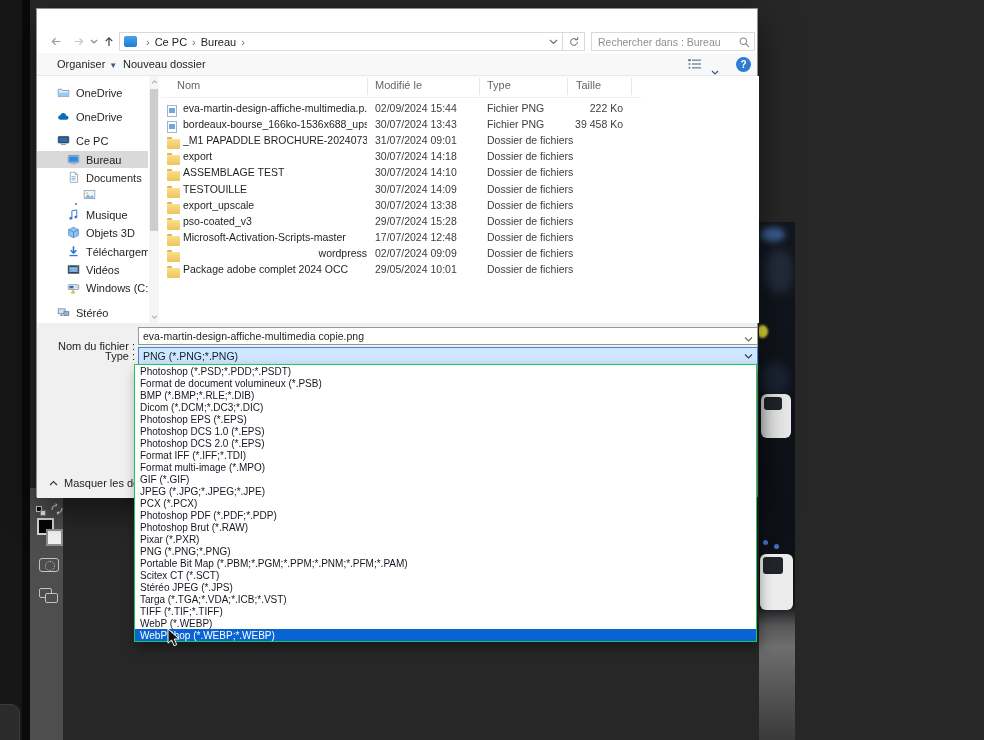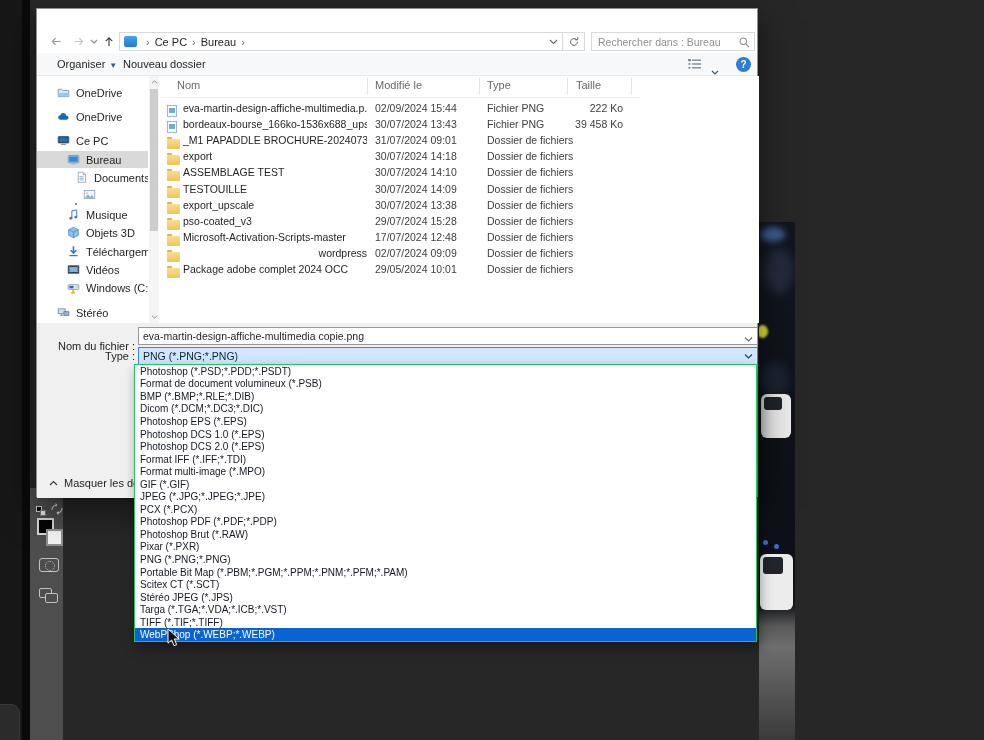--- a/index.html
+++ b/index.html
@@ -280,21 +280,21 @@
         <div class="side-row selected" style="top: 75px; padding-left: 30px;">
           <span class="sic">
             <svg width="13" height="13" viewBox="0 0 16 16">
               <rect x="1.5" y="3" width="13" height="9" rx="1" fill="#d7e6f2" stroke="#6b8aa6"></rect>
               <rect x="2.6" y="4.1" width="10.8" height="6.8" fill="#2f8be0"></rect>
               <rect x="5" y="12.6" width="6" height="1.4" fill="#9ab0c4"></rect>
             </svg>
           </span>
           <span>Bureau</span>
         </div>
-        <div class="side-row" style="top: 93px; padding-left: 38px;">
+        <div class="side-row" style="top: 93px; padding-left: 30px;">
           <span class="sic">
             <svg width="13" height="13" viewBox="0 0 16 16">
               <path d="M4 1.5h6l3 3V14H4z" fill="#fff" stroke="#8aa0b5"></path>
               <path d="M10 1.5v3h3" fill="none" stroke="#8aa0b5"></path>
               <path d="M5.5 7h5M5.5 9h5M5.5 11h5" stroke="#7ba0c8"></path>
             </svg>
           </span>
           <span>Documents</span>
         </div>
         <div class="side-row" style="top: 112px;  flex-direction: column;">
@@ -498,20 +498,21 @@
       <div class="dd-item">PCX (*.PCX)</div>
       <div class="dd-item">Photoshop PDF (*.PDF;*.PDP)</div>
       <div class="dd-item">Photoshop Brut (*.RAW)</div>
       <div class="dd-item">Pixar (*.PXR)</div>
       <div class="dd-item">PNG (*.PNG;*.PNG)</div>
       <div class="dd-item">Portable Bit Map (*.PBM;*.PGM;*.PPM;*.PNM;*.PFM;*.PAM)</div>
       <div class="dd-item">Scitex CT (*.SCT)</div>
       <div class="dd-item">Stéréo JPEG (*.JPS)</div>
       <div class="dd-item">Targa (*.TGA;*.VDA;*.ICB;*.VST)</div>
       <div class="dd-item">TIFF (*.TIF;*.TIFF)</div>
+      <div class="dd-item">WebP (*.WEBP)</div>
       <div class="dd-item hl">WebPShop (*.WEBP;*.WEBP)</div>
     </div>
 
   <span class="cursor">
     <svg width="13" height="19" viewBox="0 0 13 19">
         <path d="M1 1v14.2l3.6-3.2 2.5 5.7 2.6-1.1-2.5-5.6h5z" fill="#111" stroke="#fff" stroke-width="1"></path>
       </svg>
   </span>
 </div>
 

